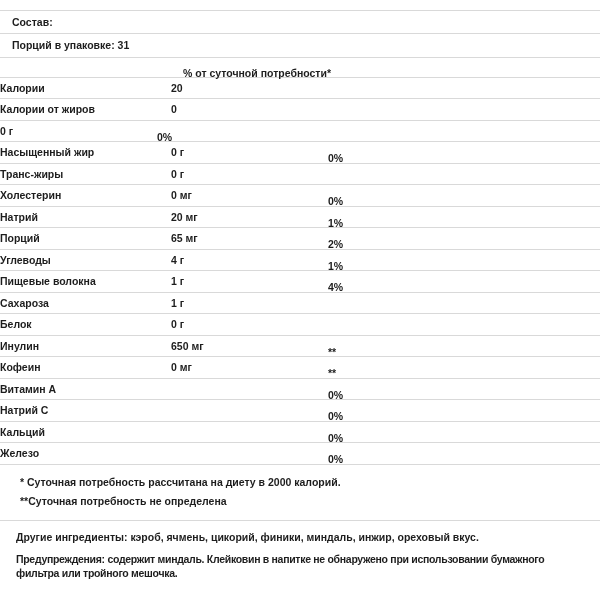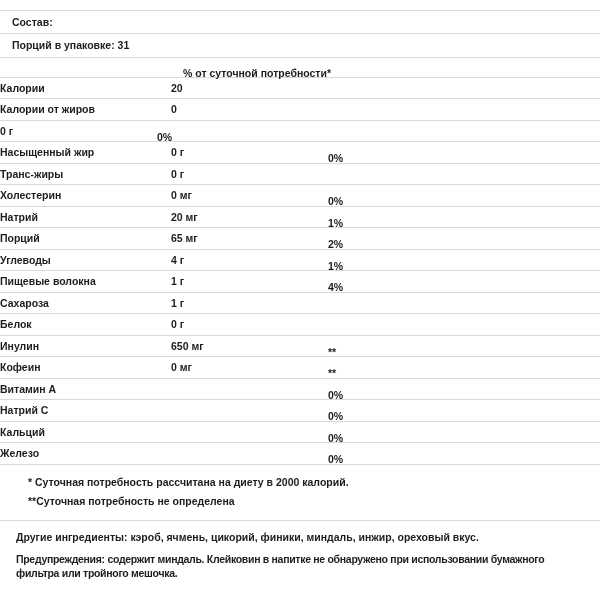--- a/index.html
+++ b/index.html
@@ -46,21 +46,21 @@
   }
 
   .c1 { width: 171px; flex-shrink: 0; }
   .c2 { width: 157px; flex-shrink: 0; }
   .c3 { flex: 1; padding-right: 10px; margin-top: 12px; }
 
   .footnotes {
     padding: 4px 12px 6px 12px;
     border-bottom: 1px solid var(--divider);
   }
-  .footnotes p { margin: 7px 16px; line-height: 12px; }
+  .footnotes p { margin: 7px 8px; line-height: 12px; }
 
   .bottom-section { padding: 1px 14px 0 12px; }
   .bottom-section p { margin: 9px 4px; line-height: 13.5px; }
   .warnings-text { letter-spacing: -0.3px; }
 </style>
 </head>
 <body>
 
 <div class="sheet">
 

